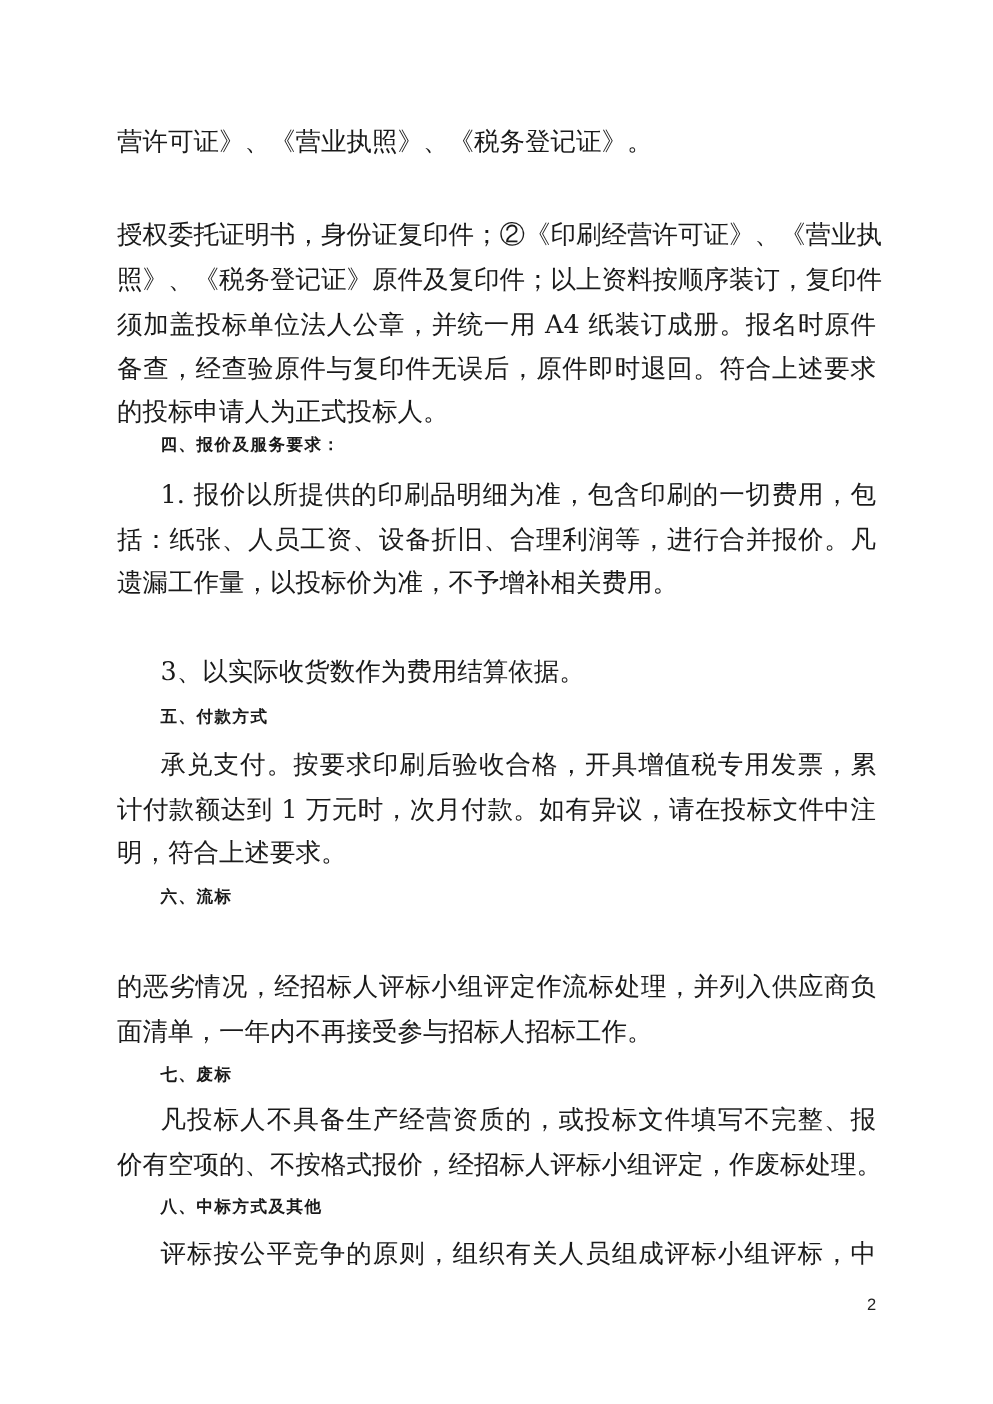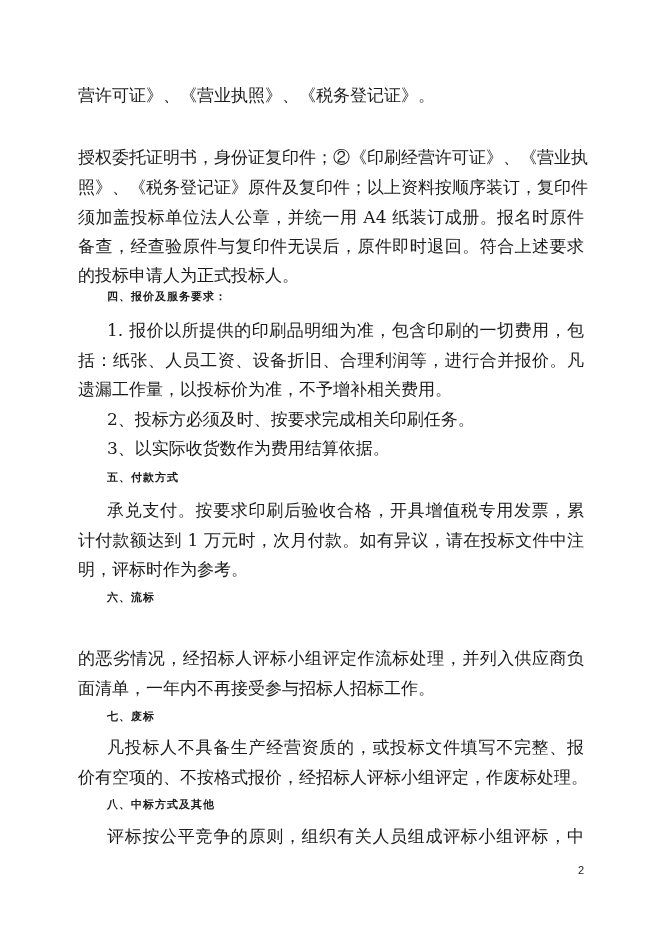--- a/index.html
+++ b/index.html
@@ -28,28 +28,27 @@
   <div class="line" style="top:204px">须加盖投标单位法人公章，并统一用 A4 纸装订成册。报名时原件</div>
   <div class="line" style="top:233px">备查，经查验原件与复印件无误后，原件即时退回。符合上述要求</div>
   <div class="line last" style="top:262px">的投标申请人为正式投标人。</div>
 
   <div class="heading" style="top:284px">四、报价及服务要求：</div>
 
   <div class="line indent" style="top:317px">1. 报价以所提供的印刷品明细为准，包含印刷的一切费用，包</div>
   <div class="line" style="top:347px">括：纸张、人员工资、设备折旧、合理利润等，进行合并报价。凡</div>
   <div class="line last" style="top:376px">遗漏工作量，以投标价为准，不予增补相关费用。</div>
 
-  <div class="line indent last" style="top:406px">2、投标方必须及时、按要求完成相关印刷任务。</div>
   <div class="line indent last" style="top:435px">3、以实际收货数作为费用结算依据。</div>
 
   <div class="heading" style="top:465px">五、付款方式</div>
 
   <div class="line indent" style="top:497px">承兑支付。按要求印刷后验收合格，开具增值税专用发票，累</div>
   <div class="line" style="top:527px">计付款额达到 1 万元时，次月付款。如有异议，请在投标文件中注</div>
-  <div class="line last" style="top:556px">明，评标时作为参考。</div>
+  <div class="line last" style="top:556px">明，符合上述要求。</div>
 
   <div class="heading" style="top:585px">六、流标</div>
 
   <div class="line" style="top:645px">的恶劣情况，经招标人评标小组评定作流标处理，并列入供应商负</div>
   <div class="line last" style="top:675px">面清单，一年内不再接受参与招标人招标工作。</div>
 
   <div class="heading" style="top:704px">七、废标</div>
 
   <div class="line" style="top:764px">价有空项的、不按格式报价，经招标人评标小组评定，作废标处理。</div>
   <div class="line indent" style="top:734px">凡投标人不具备生产经营资质的，或投标文件填写不完整、报</div>

